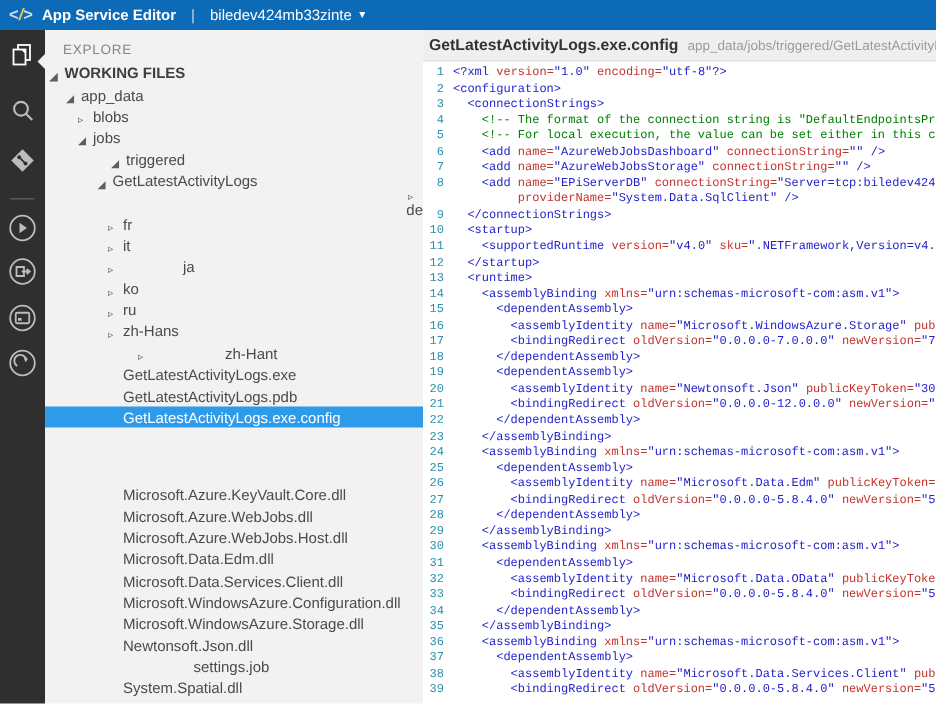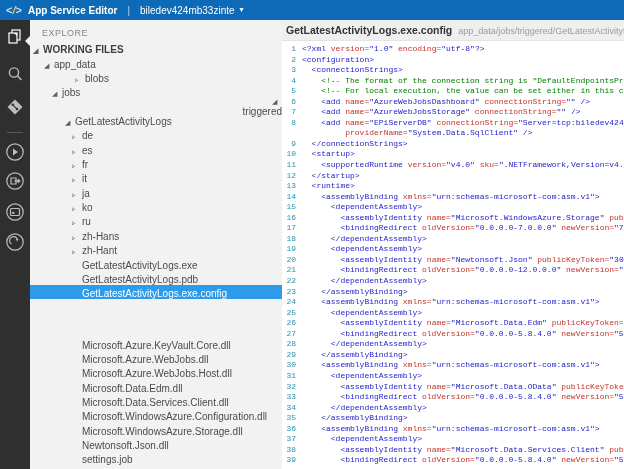--- a/index.html
+++ b/index.html
@@ -140,69 +140,65 @@
   <div class="explore-header">EXPLORE</div>
   <div class="tree">
       <div class="tree-row section" style="padding-left: 3px;">
         <span class="arrow">◢</span>
         <span>WORKING FILES</span>
       </div>
       <div class="tree-row" style="padding-left: 14px;">
         <span class="arrow">◢</span>
         <span>app_data</span>
       </div>
-      <div class="tree-row" style="padding-left: 22px; margin-left: 23px;">
+      <div class="tree-row" style="padding-left: 22px;">
         <span class="arrow">▹</span>
         <span>blobs</span>
       </div>
       <div class="tree-row" style="padding-left: 22px;">
         <span class="arrow">◢</span>
         <span>jobs</span>
       </div>
-      <div class="tree-row" style="padding-left: 12px; flex-direction: column;">
+      <div class="tree-row" style="padding-left: 44px;">
         <span class="arrow">◢</span>
         <span>triggered</span>
       </div>
       <div class="tree-row" style="padding-left: 35px;">
         <span class="arrow">◢</span>
         <span>GetLatestActivityLogs</span>
       </div>
-      <div class="tree-row" style="padding-left: 42px;">
+      <div class="tree-row" style="padding-left: 42px; flex-direction: column;">
         <span class="arrow">▹</span>
         <span>de</span>
       </div>
       <div class="tree-row" style="padding-left: 42px;">
         <span class="arrow">▹</span>
-        <span>es</span>
-      </div>
-      <div class="tree-row" style="padding-left: 42px;">
-        <span class="arrow">▹</span>
         <span>fr</span>
       </div>
       <div class="tree-row" style="padding-left: 42px;">
         <span class="arrow">▹</span>
         <span>it</span>
       </div>
-      <div class="tree-row" style="padding-left: 42px;">
+      <div class="tree-row" style="padding-left: 42px; gap: 40px;">
         <span class="arrow">▹</span>
         <span>ja</span>
       </div>
       <div class="tree-row" style="padding-left: 42px;">
         <span class="arrow">▹</span>
         <span>ko</span>
       </div>
       <div class="tree-row" style="padding-left: 42px;">
         <span class="arrow">▹</span>
         <span>ru</span>
       </div>
       <div class="tree-row" style="padding-left: 42px;">
         <span class="arrow">▹</span>
         <span>zh-Hans</span>
       </div>
-      <div class="tree-row" style="padding-left: 42px;">
+      <div class="tree-row" style="padding-left: 62px; gap: 48px;">
         <span class="arrow">▹</span>
         <span>zh-Hant</span>
       </div>
       <div class="tree-row" style="padding-left: 42px;">
         <span class="arrow"></span>
         <span>GetLatestActivityLogs.exe</span>
       </div>
       <div class="tree-row" style="padding-left: 42px;">
         <span class="arrow"></span>
         <span>GetLatestActivityLogs.pdb</span>
@@ -236,21 +232,21 @@
         <span>Microsoft.WindowsAzure.Configuration.dll</span>
       </div>
       <div class="tree-row" style="padding-left: 42px;">
         <span class="arrow"></span>
         <span>Microsoft.WindowsAzure.Storage.dll</span>
       </div>
       <div class="tree-row" style="padding-left: 42px;">
         <span class="arrow"></span>
         <span>Newtonsoft.Json.dll</span>
       </div>
-      <div class="tree-row" style="padding-left: 42px;">
+      <div class="tree-row" style="padding-left: 42px; margin-left: 47px;">
         <span class="arrow"></span>
         <span>settings.job</span>
       </div>
       <div class="tree-row" style="padding-left: 42px;">
         <span class="arrow"></span>
         <span>System.Spatial.dll</span>
       </div>
     </div>
 </div>
 <div class="notch"></div>

